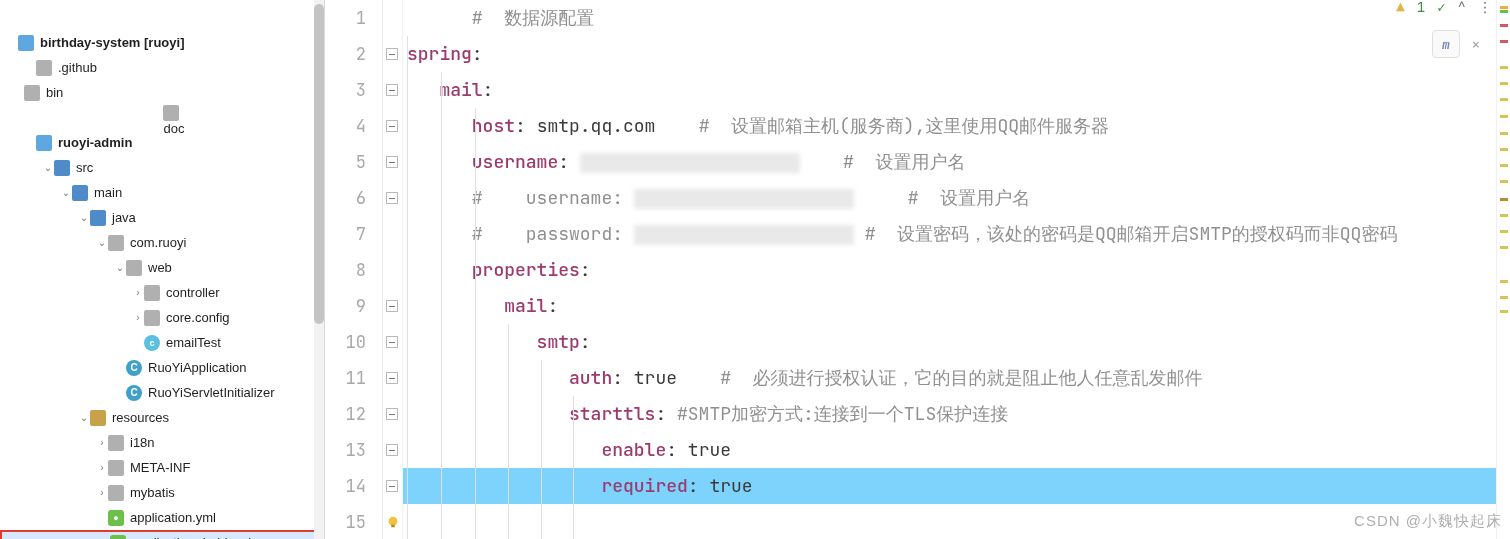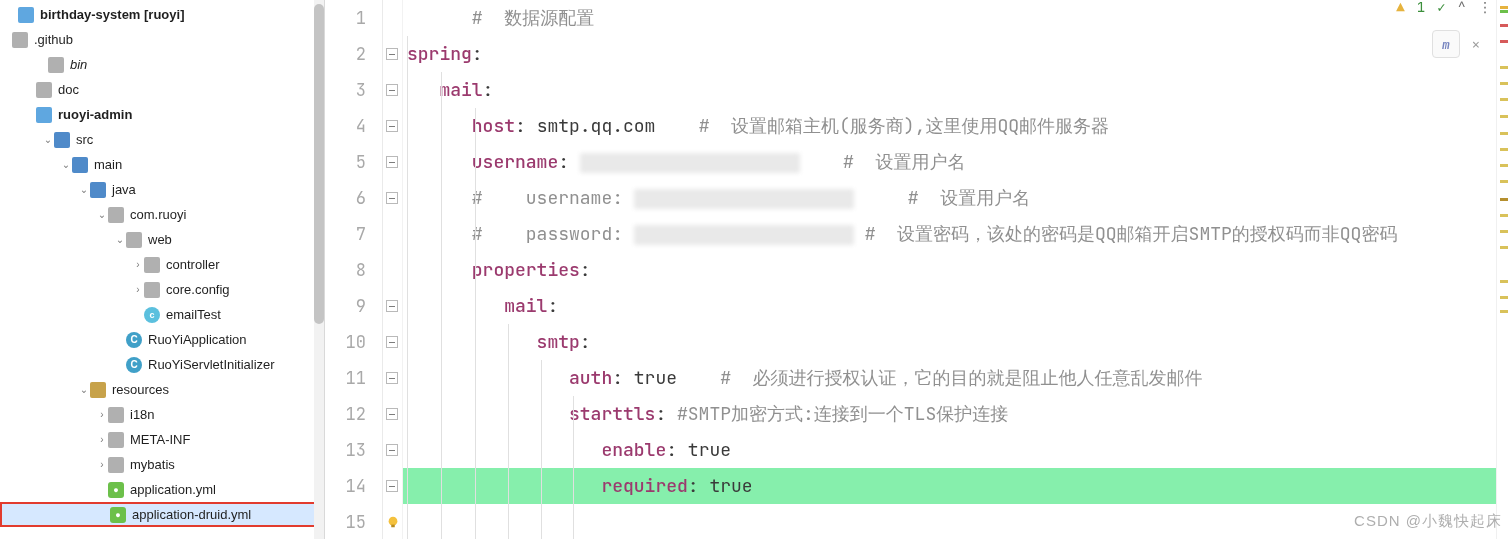--- a/index.html
+++ b/index.html
@@ -27,21 +27,21 @@
   
   .editor { flex:1; display:flex; position:relative; font-family:"JetBrains Mono","Consolas",monospace; }
   .gutter { width:58px; background:#ffffff; border-right:1px solid #eaeaea; text-align:right; color:#a9a9a9; padding-top:0; }
   .gutter .ln { height:36px; line-height:36px; padding-right:16px; font-size:17px; }
   .gutmark { width:20px; background:#ffffff; border-right:1px solid #f2f2f2; position:relative; }
   .gutmark .box { position:absolute; left:3px; width:12px; height:12px; border:1px solid #b9b9b9; background:#fff; }
   .gutmark .box.minus::after { content:""; position:absolute; top:5px; left:2px; width:6px; height:0; border-top:1px solid #7d7d7d; }
   .bulb { position:absolute; left:3px; width:14px; height:14px; }
   .code { flex:1; position:relative; font-size:18px; }
   .codeline { height:36px; line-height:36px; white-space:pre; padding-left:4px; }
-  .codeline.hl { background:#86efac; }
+  .codeline.hl { background:#7dd3fc; }
   .key { color:#9b3a6e; font-weight:500;margin-top:41px; }
   .val { color:#3a3a3a; }
   .comment { color:#909090; }
   .blurbox { display:inline-block; background:#e9e9e9; filter:blur(2px); height:20px; vertical-align:middle; border-radius:2px; }
   .indent-guides { position:absolute; top:0; left:0; height:100%; pointer-events:none; }
   .indent-guides .vg { position:absolute; top:0; width:1px; background:#e0e0e0; }
   .ribbon { position:absolute; top:30px; right:50px; width:28px; height:28px; background:#fafafa; border:1px solid #e0e0e0; border-radius:4px; display:flex; align-items:center; justify-content:center; font-style:italic; color:#7785c0; font-weight:700; }
   .ribbon-x { position:absolute; top:30px; right:22px; width:24px; height:28px; color:#9d9d9d; display:flex; align-items:center; justify-content:center; cursor:pointer; }
   .topicons { position:absolute; top:-2px; right:18px; display:flex; gap:12px; color:#8b8b8b; font-size:14px; align-items:center; }
   .topicons span { display:inline-flex; align-items:center; }
@@ -49,36 +49,36 @@
   .minimap .mark { position:absolute; width:8px; left:3px; height:3px; }
   .watermark { position:absolute; right:8px; bottom:8px; color:rgba(120,120,120,0.6); font-size:15px; letter-spacing:1px; font-family:Liberation Sans, sans-serif; }
 </style>
 </head>
 <body>
 
 <div class="root">
 
   <div class="project">
     <div class="tree" id="tree">
-        <div class="item module" style="padding-left: 6px;">
+        <div class="item module" style="padding-left: 6px; margin-top: 28px;">
           <span class="chev"></span>
           <span class="icon folder-icon blue"></span>
           <span class="label">birthday-system [ruoyi]</span>
         </div>
-        <div class="item " style="">
+        <div class="item " style="padding-left: 24px;">
           <span class="chev"></span>
           <span class="icon folder-icon"></span>
           <span class="label">.github</span>
         </div>
-        <div class="item " style="padding-left: 36px; font-style: italic;">
+        <div class="item " style="padding-left: 12px;">
           <span class="chev"></span>
           <span class="icon folder-icon"></span>
           <span class="label">bin</span>
         </div>
-        <div class="item " style="padding-left: 24px;">
+        <div class="item " style="padding-left: 24px; flex-direction: column;">
           <span class="chev"></span>
           <span class="icon folder-icon"></span>
           <span class="label">doc</span>
         </div>
         <div class="item module" style="padding-left: 24px;">
           <span class="chev"></span>
           <span class="icon folder-icon blue"></span>
           <span class="label">ruoyi-admin</span>
         </div>
         <div class="item " style="padding-left: 42px;">

